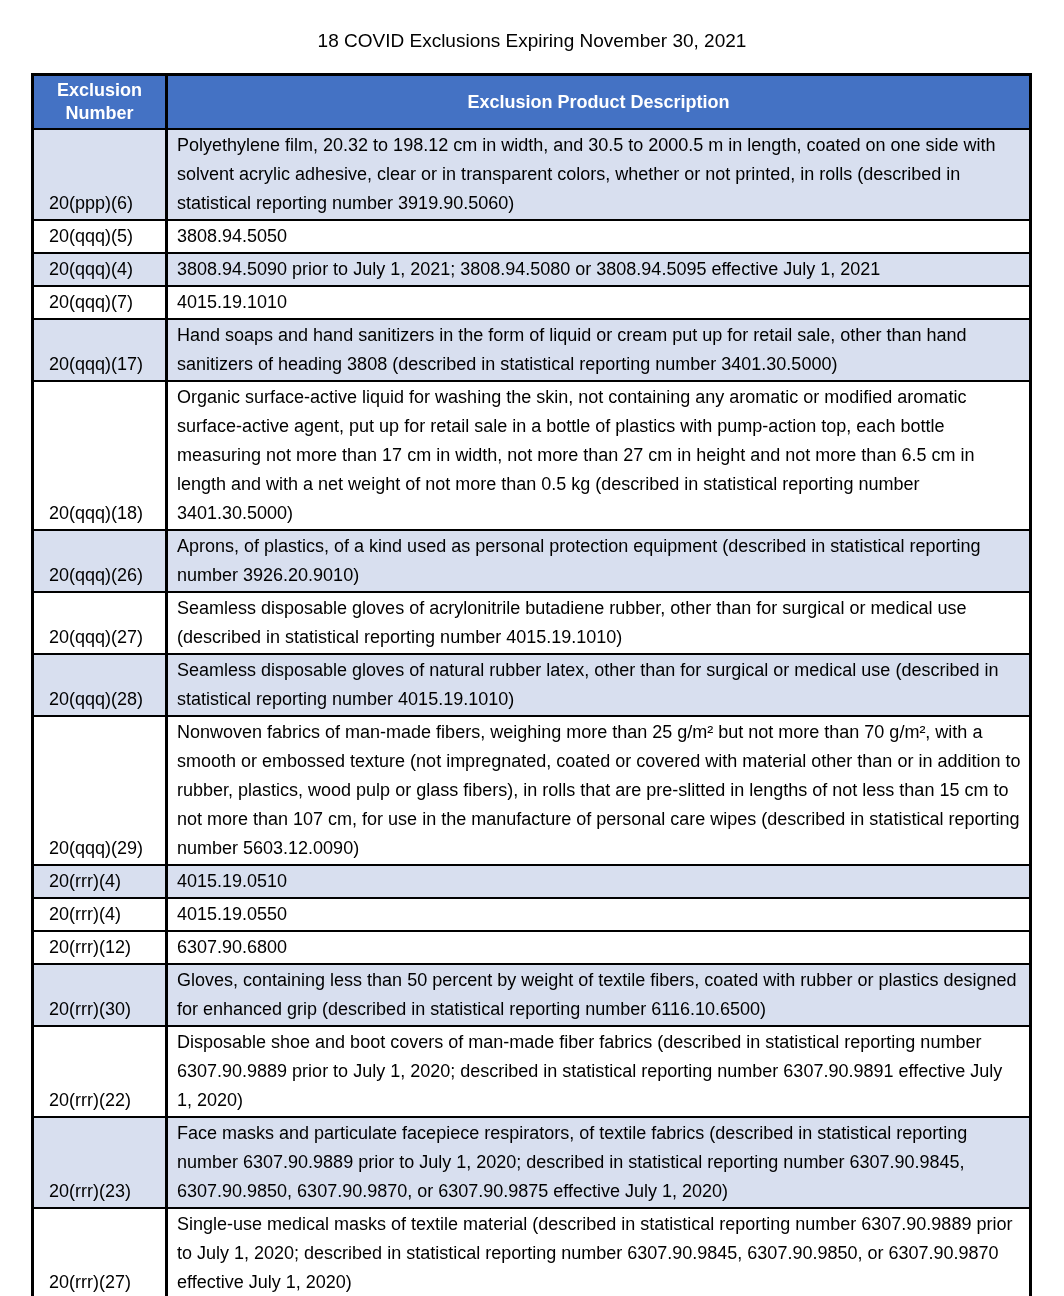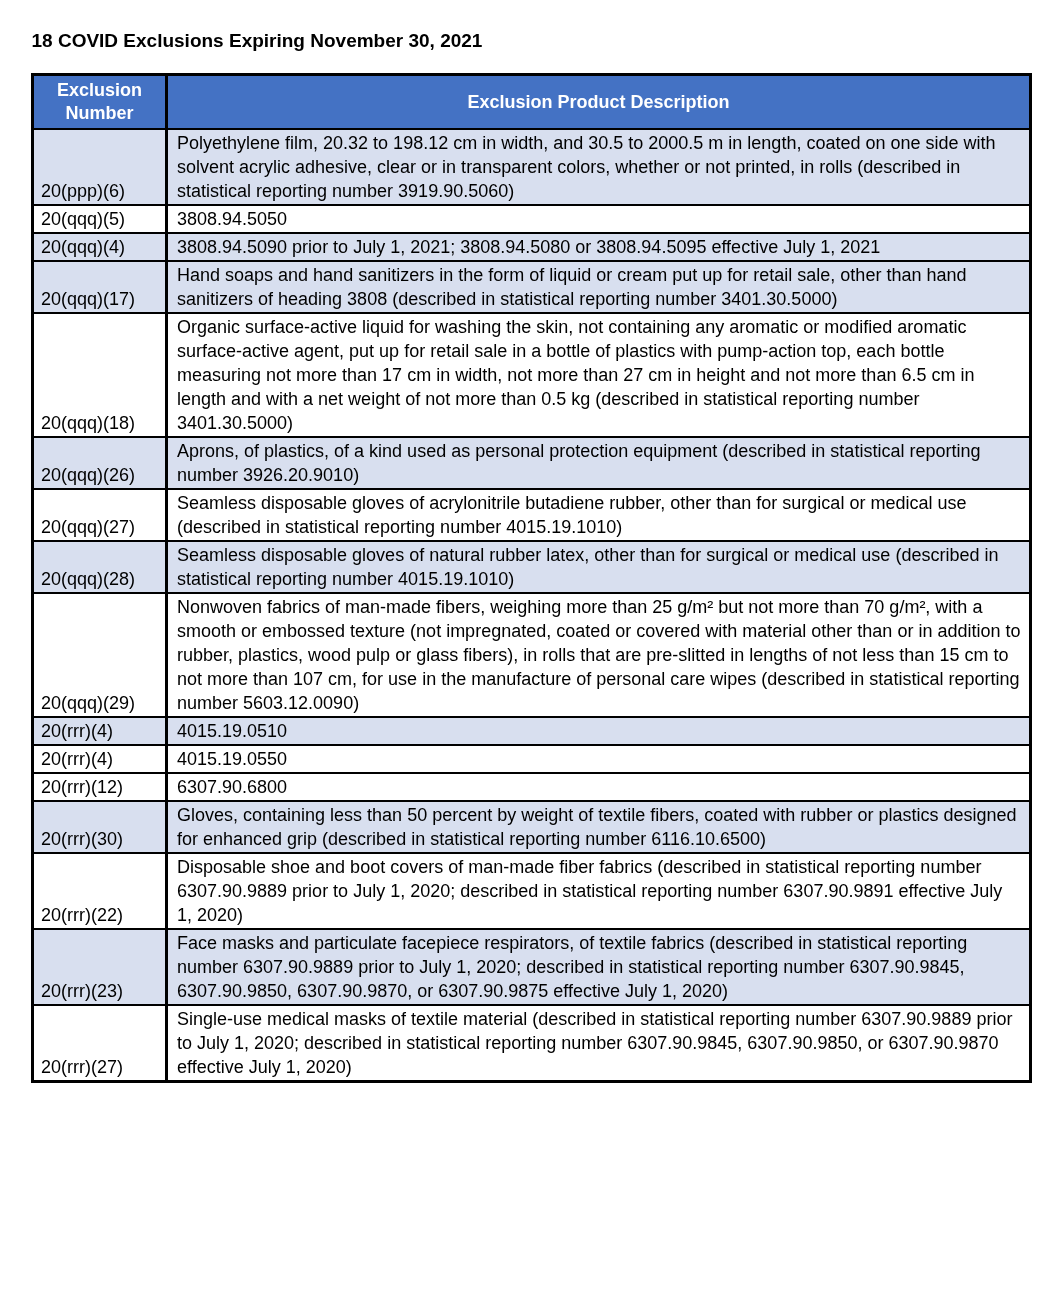--- a/index.html
+++ b/index.html
@@ -15,23 +15,23 @@
     box-sizing: border-box;
   }
   .page {
     width: 1064px;
     padding-top: 30px;
     box-sizing: border-box;
   }
   .doc-title {
     width: 1001px;
     margin: 0 auto 21px auto;
-    text-align: left;
+    text-align: center;
     font-size: 19px;
-    font-weight: bold;
+    font-weight: normal;
     letter-spacing: 0px;
   }
   table.exclusions {
     width: 1001px;
     margin: 0 0 0 31px;
     border-collapse: collapse;
     table-layout: fixed;
   }
   table.exclusions, table.exclusions th, table.exclusions td {
     border: 2px solid #000000;
@@ -53,28 +53,28 @@
     line-height: 23px;
     text-align: center;
     vertical-align: middle;
     padding: 3px 4px;
   }
   th.header-cell-tall {
     height: 46px;
   }
   td {
     font-size: 18px;
-    line-height: 24px;
+    line-height: 29px;
     padding: 1px 8px 1px 9px;
     background: #ffffff;
   }
   td.num-cell {
     vertical-align: bottom;
     text-align: left;
-    padding-left: 7px;
+    padding-left: 15px;
     white-space: nowrap;
     overflow: hidden;
   }
   td.desc-cell {
     vertical-align: middle;
     text-align: left;
   }
   tr.shaded td {
     background: #D8DFEF;
   }
@@ -99,20 +99,24 @@
           <td class="num-cell">20(ppp)(6)</td>
           <td class="desc-cell">Polyethylene film, 20.32 to 198.12 cm in width, and 30.5 to 2000.5 m in length, coated on one side with solvent acrylic adhesive, clear or in transparent colors, whether or not printed, in rolls (described in statistical reporting number 3919.90.5060)</td>
         </tr>
         <tr>
           <td class="num-cell">20(qqq)(5)</td>
           <td class="desc-cell">3808.94.5050</td>
         </tr>
         <tr class="shaded">
           <td class="num-cell">20(qqq)(4)</td>
           <td class="desc-cell">3808.94.5090 prior to July 1, 2021; 3808.94.5080 or 3808.94.5095 effective July 1, 2021</td>
+        </tr>
+        <tr>
+          <td class="num-cell">20(qqq)(7)</td>
+          <td class="desc-cell">4015.19.1010</td>
         </tr>
         <tr class="shaded">
           <td class="num-cell">20(qqq)(17)</td>
           <td class="desc-cell">Hand soaps and hand sanitizers in the form of liquid or cream put up for retail sale, other than hand sanitizers of heading 3808 (described in statistical reporting number 3401.30.5000)</td>
         </tr>
         <tr>
           <td class="num-cell">20(qqq)(18)</td>
           <td class="desc-cell">Organic surface-active liquid for washing the skin, not containing any aromatic or modified aromatic surface-active agent, put up for retail sale in a bottle of plastics with pump-action top, each bottle measuring not more than 17 cm in width, not more than 27 cm in height and not more than 6.5 cm in length and with a net weight of not more than 0.5 kg (described in statistical reporting number 3401.30.5000)</td>
         </tr>
         <tr class="shaded">

